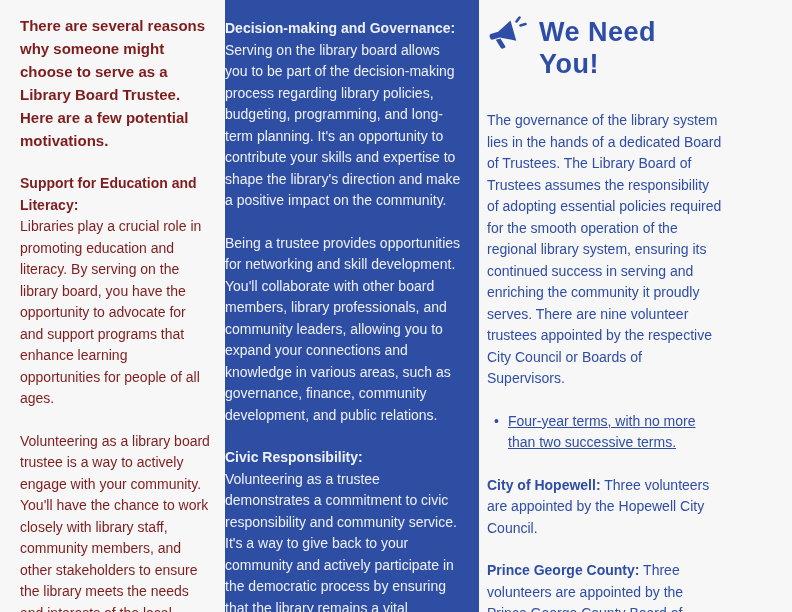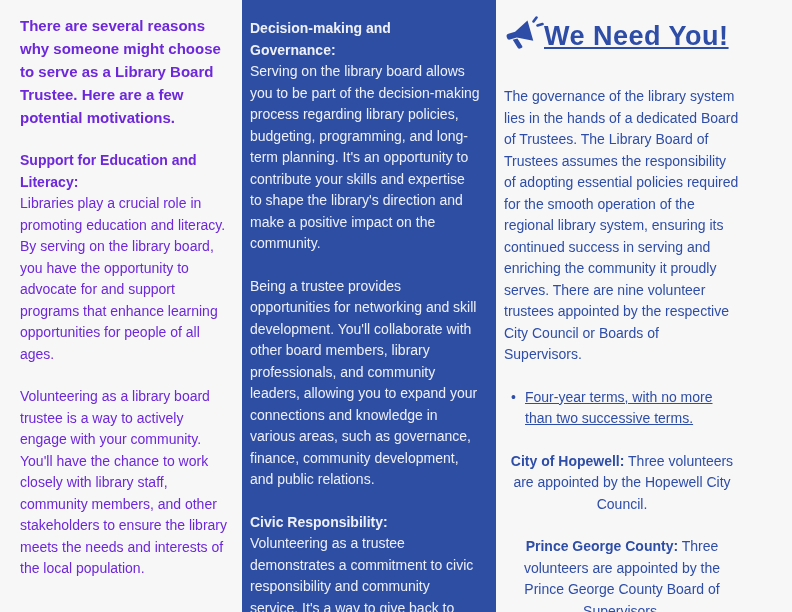--- a/index.html
+++ b/index.html
@@ -8,30 +8,30 @@
     font-family: "Liberation Sans", "DejaVu Sans", sans-serif;
     overflow: hidden;
   }
   .page {
     width: 792px; height: 612px;
     display: flex;
     background: #f7f7f8;
   }
   .col { height: 612px; }
   .col-left {
-    width: 242px;
+    width: 225px;
     background: #f7f7f8;
-    color: #6d28d9;
+    color: #7f1d1d;
     padding: 14px 14px 17px 20px;
   }
   .col-mid {
     width: 254px;
     background: #2e4ea3;
     color: #eef0f7;
-    padding: 18px 16px 0 8px;
+    padding: 18px 16px 0 0;
   }
   .col-right {
     width: 264px;
     background: #f7f7f8;
     color: #2e4da6;
     padding: 12px 20px 0 8px;
   }
   p, h3 {
     font-size: 14px;
     line-height: 21.5px;
@@ -40,24 +40,22 @@
     font-weight: bold;
     font-size: 15px;
     line-height: 23px;
   }
   .section { margin-top: 21px; }
   .section h3 { font-weight: bold; }
   .col-mid .section:first-child { margin-top: 0; }
 
   .title-row {
     display: flex;
-    align-items: center;
-    gap: 0;
+    gap: 12px;
     padding-top: 4px;
-    text-decoration: underline;
   }
   .title-row h1 {
     font-size: 27px;
     line-height: 32px;
     font-weight: bold;
     color: #2e4da6;
     letter-spacing: 0.5px;
   }
   .megaphone { flex: 0 0 auto; }
   .right-intro { margin-top: 30px; }
@@ -66,21 +64,21 @@
     display: flex;
     padding-left: 7px;
   }
   .bullet-dot {
     width: 14px;
     flex: 0 0 14px;
     font-size: 14px;
     line-height: 21.5px;
   }
   .bullet-item p { flex: 1; text-decoration: underline; }
-  .entry { margin-top: 21px; text-align: center; }
+  .entry { margin-top: 21px; }
   .entry strong { font-weight: bold; }
 </style>
 </head>
 <body>
 
 <div class="page">
 
   <div class="col col-left">
     <p class="intro">There are several reasons why someone might choose to serve as a Library Board Trustee. Here are a few potential motivations.</p>
 

